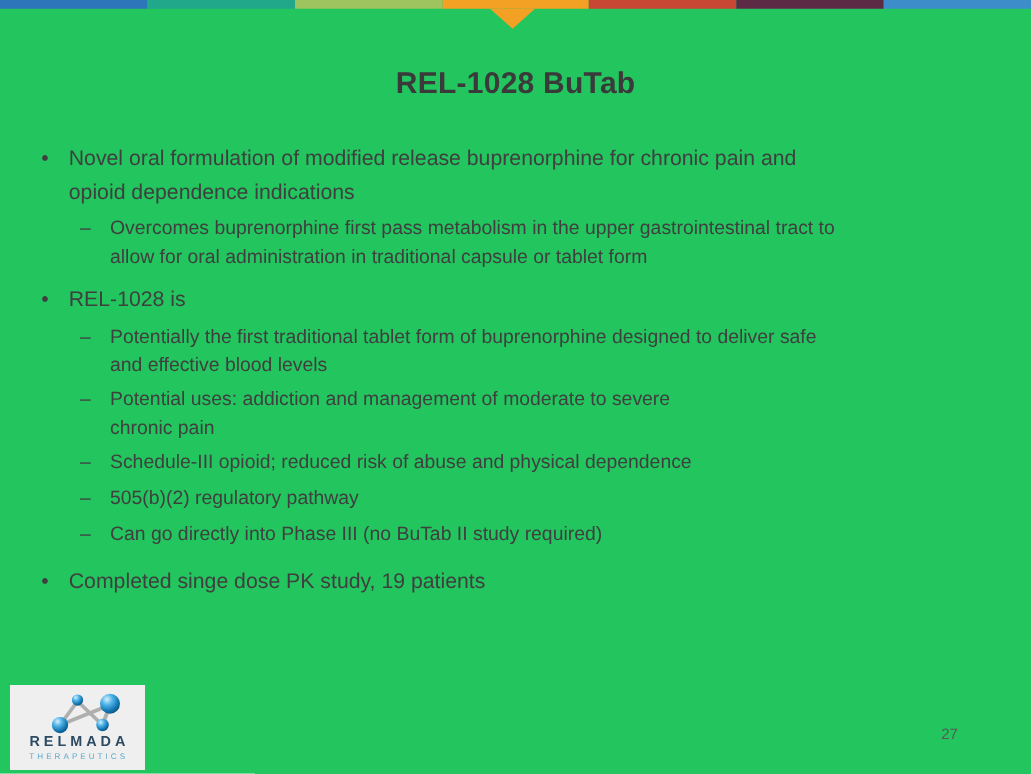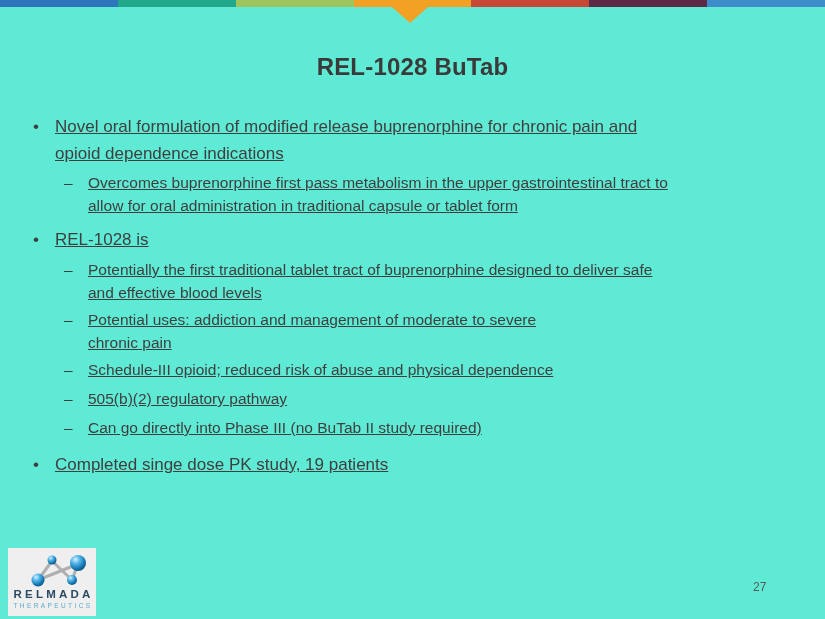--- a/index.html
+++ b/index.html
@@ -1,19 +1,19 @@
 <!DOCTYPE html>
 <html><head>
 <meta charset="utf-8">
 <style>
   html,body { margin:0; padding:0; background:#fff; }
   .slide {
     position:relative;
     width:825px; height:619px;
-    background:#5eead4;
+    background:#22c55e;
     overflow:hidden;
     font-family:"Liberation Sans", sans-serif;
     color:#3f3f3f;
   }
 
   
   .topbar { position:absolute; top:0; left:0; width:825px; height:7px; display:flex; }
   .topbar .stripe { flex:1 1 0; height:7px; }
   .arrow-down {
     position:absolute; top:7px; left:392px;
@@ -28,36 +28,36 @@
     position:absolute; top:52px; left:0; width:825px;
     text-align:center;
     font-size:24px; line-height:30px; font-weight:bold;
     color:#3a3a3a;
     letter-spacing:0.2px;
   }
 
   
   .content { position:absolute; top:113px; left:0; width:800px; }
   .li { display:flex; align-items:flex-start; }
-  .li .txt { white-space:pre-line;text-decoration:underline; }
+  .li .txt { white-space:pre-line; }
   .l1 { padding-left:33px; font-size:17px; line-height:27px; }
   .l1 .marker { width:22px; flex:0 0 22px; }
   .l2 { padding-left:64px; font-size:15.5px; line-height:23px; }
   .l2 .marker { width:24px; flex:0 0 24px; }
 
   .mt4  { margin-top:4px; }
   .mt5  { margin-top:5px; }
   .mt6  { margin-top:6px; }
   .mt9  { margin-top:9px; }
   .mt12 { margin-top:12px; }
 
   
   .logo-box {
     position:absolute; left:8px; top:548px;
-    width:88px; height:68px;
+    width:108px; height:68px;
     background:#efefef;
     display:flex; flex-direction:column; align-items:center;
   }
   .logo-molecule { margin-top:2px; }
   .logo-name {
     font-size:11.5px; font-weight:600; letter-spacing:3.2px;
     color:#2b4a63; margin-top:-2px; padding-left:3px;
   }
   .logo-subtitle {
     font-size:6.5px; letter-spacing:2.4px;
@@ -98,21 +98,21 @@
       <span class="marker">–</span>
       <span class="txt">Overcomes buprenorphine first pass metabolism in the upper gastrointestinal tract to
 allow for oral administration in traditional capsule or tablet form</span>
     </div>
     <div class="li l1 mt9">
       <span class="marker">•</span>
       <span class="txt">REL-1028 is</span>
     </div>
     <div class="li l2 mt5">
       <span class="marker">–</span>
-      <span class="txt">Potentially the first traditional tablet tract of buprenorphine designed to deliver safe
+      <span class="txt">Potentially the first traditional tablet form of buprenorphine designed to deliver safe
 and effective blood levels</span>
     </div>
     <div class="li l2 mt4">
       <span class="marker">–</span>
       <span class="txt">Potential uses: addiction and management of moderate to severe
 chronic pain</span>
     </div>
     <div class="li l2 mt4">
       <span class="marker">–</span>
       <span class="txt">Schedule-III opioid; reduced risk of abuse and physical dependence</span>

